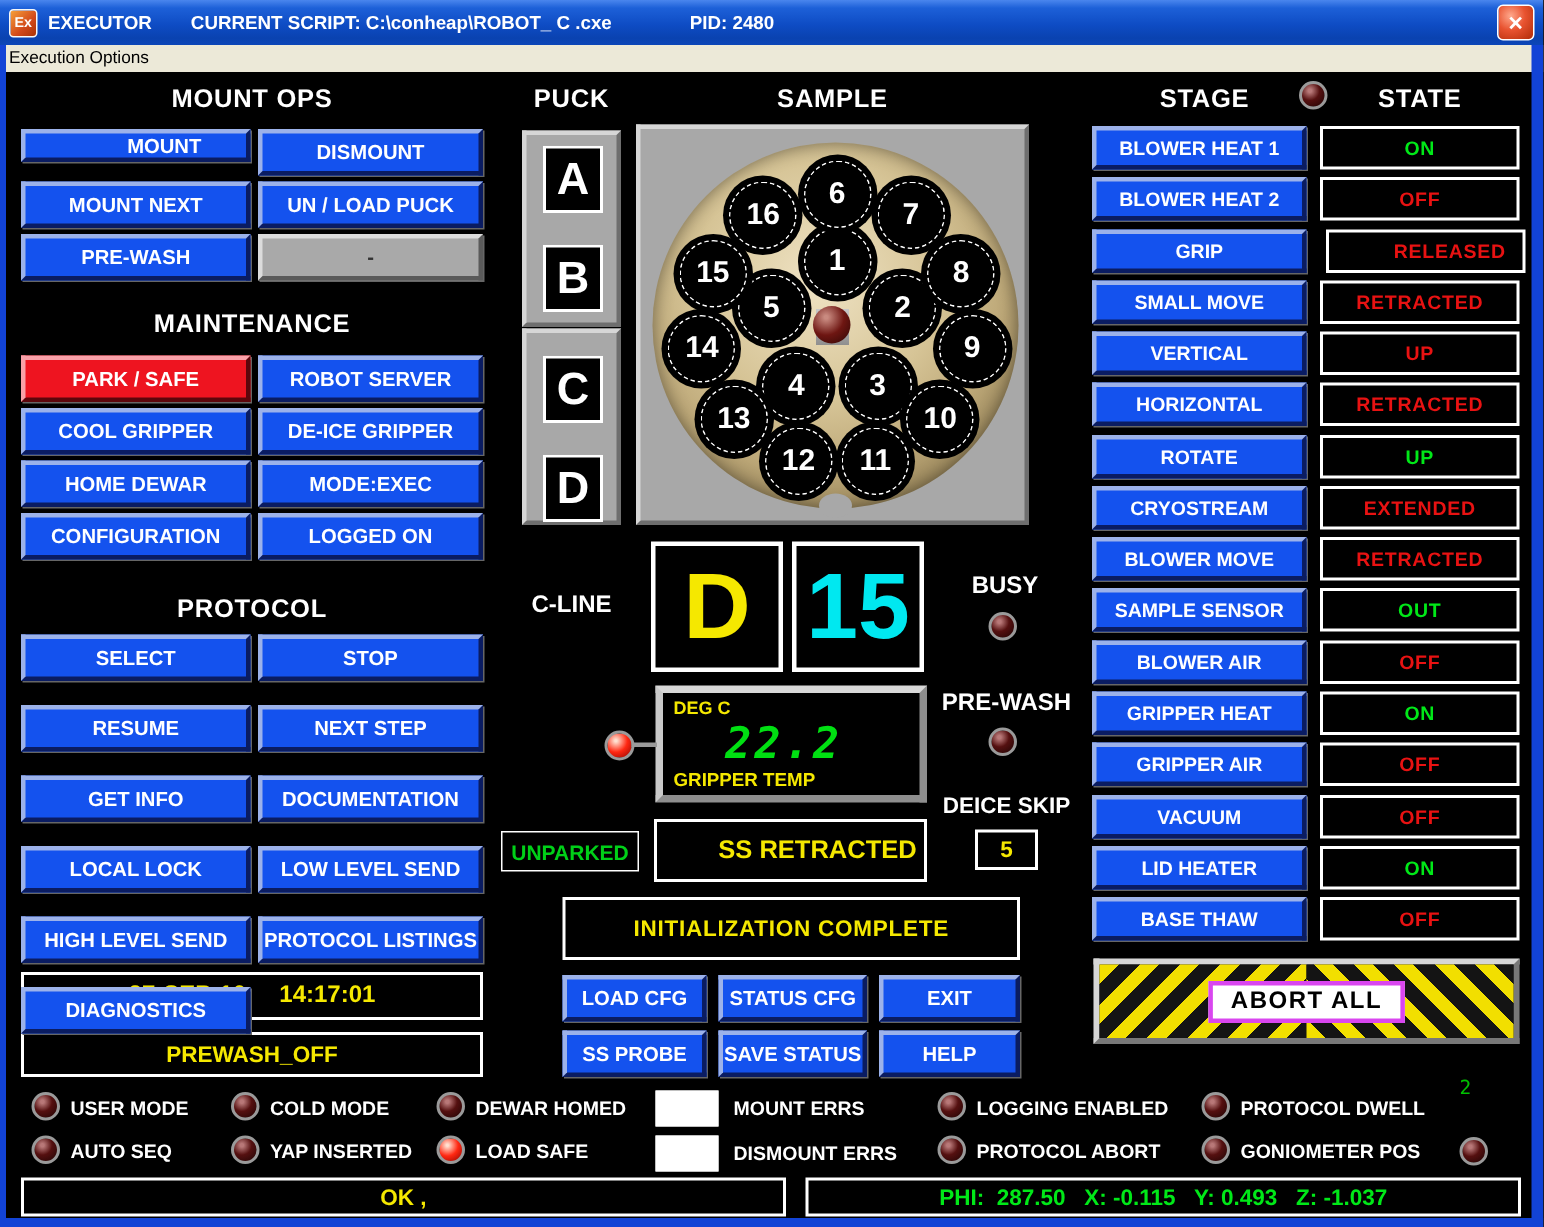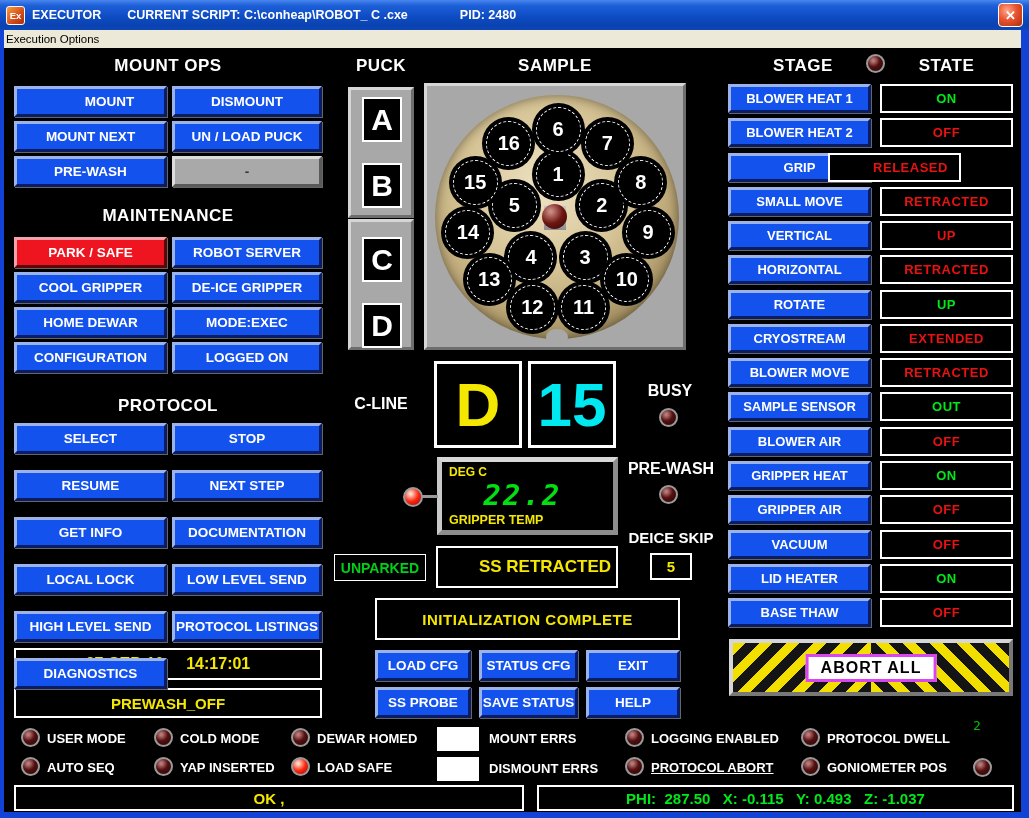--- a/index.html
+++ b/index.html
@@ -205,21 +205,21 @@
   <div class="abs indlabel" style="left:489px;top:761px;">DISMOUNT ERRS</div>
   <div class="abs led" style="left:973px;top:758px;width:19px;height:19px;"></div>
 
   <div class="abs readout" style="left:14px;top:648px;width:308px;height:32px;font-size:16px;color:#f5e800;">27-SEP-10     14:17:01</div>
   <div class="abs readout" style="left:14px;top:688px;width:308px;height:30px;font-size:15px;color:#f5e800;">PREWASH_OFF</div>
   <div class="abs readout" style="left:14px;top:785px;width:510px;height:26px;font-size:15px;color:#f5e800;">OK ,</div>
   <div class="abs readout" style="left:537px;top:785px;width:477px;height:26px;font-size:15px;color:#00e818;">PHI:  287.50   X: -0.115   Y: 0.493   Z: -1.037</div>
 
 <div class="abs sechead" style="left: 14px; top: 56px; width: 308px;">MOUNT OPS</div>
     <div class="abs" style="left: 14px; top: 86px; width: 308px; display: grid; grid-template-columns: 153px 150px; gap: 4px 5px;">
-      <div class="hbtn" style="height: 31px; padding-left: 38px;">MOUNT</div>
+      <div class="hbtn" style="height: 22px; padding-left: 38px;">MOUNT</div>
       <div class="hbtn" style="height: 31px;">DISMOUNT</div>
       <div class="hbtn" style="height: 31px;">MOUNT NEXT</div>
       <div class="hbtn" style="height: 31px;">UN / LOAD PUCK</div>
       <div class="hbtn" style="height: 31px;">PRE-WASH</div>
       <div class="hbtn disabled" style="height: 31px;">-</div>
     </div>
     <div class="abs sechead" style="left: 14px; top: 206px; width: 308px;">MAINTENANCE</div>
     <div class="abs" style="left: 14px; top: 237px; width: 308px; display: grid; grid-template-columns: 153px 150px; gap: 4px 5px;">
       <div class="hbtn red" style="height: 31px;">PARK / SAFE</div>
       <div class="hbtn" style="height: 31px;">ROBOT SERVER</div>
@@ -246,21 +246,21 @@
     </div>
     <div class="abs slot" style="left: 362px; top: 97px; width: 40px; height: 45px;">A</div>
     <div class="abs slot" style="left: 362px; top: 163px; width: 40px; height: 45px;">B</div>
     <div class="abs slot" style="left: 362px; top: 237px; width: 40px; height: 45px;">C</div>
     <div class="abs slot" style="left: 362px; top: 303px; width: 40px; height: 45px;">D</div>
     <div class="abs hbtn" style="left: 728px; top: 84px; width: 143px; height: 29px; font-size: 13px;">BLOWER HEAT 1</div>
     <div class="abs statebox ok" style="left: 880px; top: 84px; width: 133px; height: 29px;">ON</div>
     <div class="abs hbtn" style="left: 728px; top: 118px; width: 143px; height: 29px; font-size: 13px;">BLOWER HEAT 2</div>
     <div class="abs statebox bad" style="left: 880px; top: 118px; width: 133px; height: 29px;">OFF</div>
     <div class="abs hbtn" style="left: 728px; top: 153px; width: 143px; height: 29px; font-size: 13px;">GRIP</div>
-    <div class="abs statebox bad" style="left: 828px; top: 153px; width: 133px; height: 29px; padding-left: 32px;">RELEASED</div>
+    <div class="abs statebox bad" style="left: 884px; top: 153px; width: 133px; height: 29px; padding-left: 32px;">RELEASED</div>
     <div class="abs hbtn" style="left: 728px; top: 187px; width: 143px; height: 29px; font-size: 13px;">SMALL MOVE</div>
     <div class="abs statebox bad" style="left: 880px; top: 187px; width: 133px; height: 29px;">RETRACTED</div>
     <div class="abs hbtn" style="left: 728px; top: 221px; width: 143px; height: 29px; font-size: 13px;">VERTICAL</div>
     <div class="abs statebox bad" style="left: 880px; top: 221px; width: 133px; height: 29px;">UP</div>
     <div class="abs hbtn" style="left: 728px; top: 255px; width: 143px; height: 29px; font-size: 13px;">HORIZONTAL</div>
     <div class="abs statebox bad" style="left: 880px; top: 255px; width: 133px; height: 29px;">RETRACTED</div>
     <div class="abs hbtn" style="left: 728px; top: 290px; width: 143px; height: 29px; font-size: 13px;">ROTATE</div>
     <div class="abs statebox ok" style="left: 880px; top: 290px; width: 133px; height: 29px;">UP</div>
     <div class="abs hbtn" style="left: 728px; top: 324px; width: 143px; height: 29px; font-size: 13px;">CRYOSTREAM</div>
     <div class="abs statebox bad" style="left: 880px; top: 324px; width: 133px; height: 29px;">EXTENDED</div>
@@ -290,16 +290,16 @@
     <div class="abs indlabel" style="left: 651px; top: 731px;">LOGGING ENABLED</div>
     <div class="abs led" style="left: 801px; top: 728px; width: 19px; height: 19px;"></div>
     <div class="abs indlabel" style="left: 827px; top: 731px;">PROTOCOL DWELL</div>
     <div class="abs led" style="left: 21px; top: 757px; width: 19px; height: 19px;"></div>
     <div class="abs indlabel" style="left: 47px; top: 760px;">AUTO SEQ</div>
     <div class="abs led" style="left: 154px; top: 757px; width: 19px; height: 19px;"></div>
     <div class="abs indlabel" style="left: 180px; top: 760px;">YAP INSERTED</div>
     <div class="abs led redon" style="left: 291px; top: 757px; width: 19px; height: 19px;"></div>
     <div class="abs indlabel" style="left: 317px; top: 760px;">LOAD SAFE</div>
     <div class="abs led" style="left: 625px; top: 757px; width: 19px; height: 19px;"></div>
-    <div class="abs indlabel" style="left: 651px; top: 760px; text-decoration: underline;">PROTOCOL ABORT</div>
+    <div class="abs indlabel" style="left: 651px; top: 760px;">PROTOCOL ABORT</div>
     <div class="abs led" style="left: 801px; top: 757px; width: 19px; height: 19px;"></div>
     <div class="abs indlabel" style="left: 827px; top: 760px;">GONIOMETER POS</div>
   </div>
 
 </body></html>

